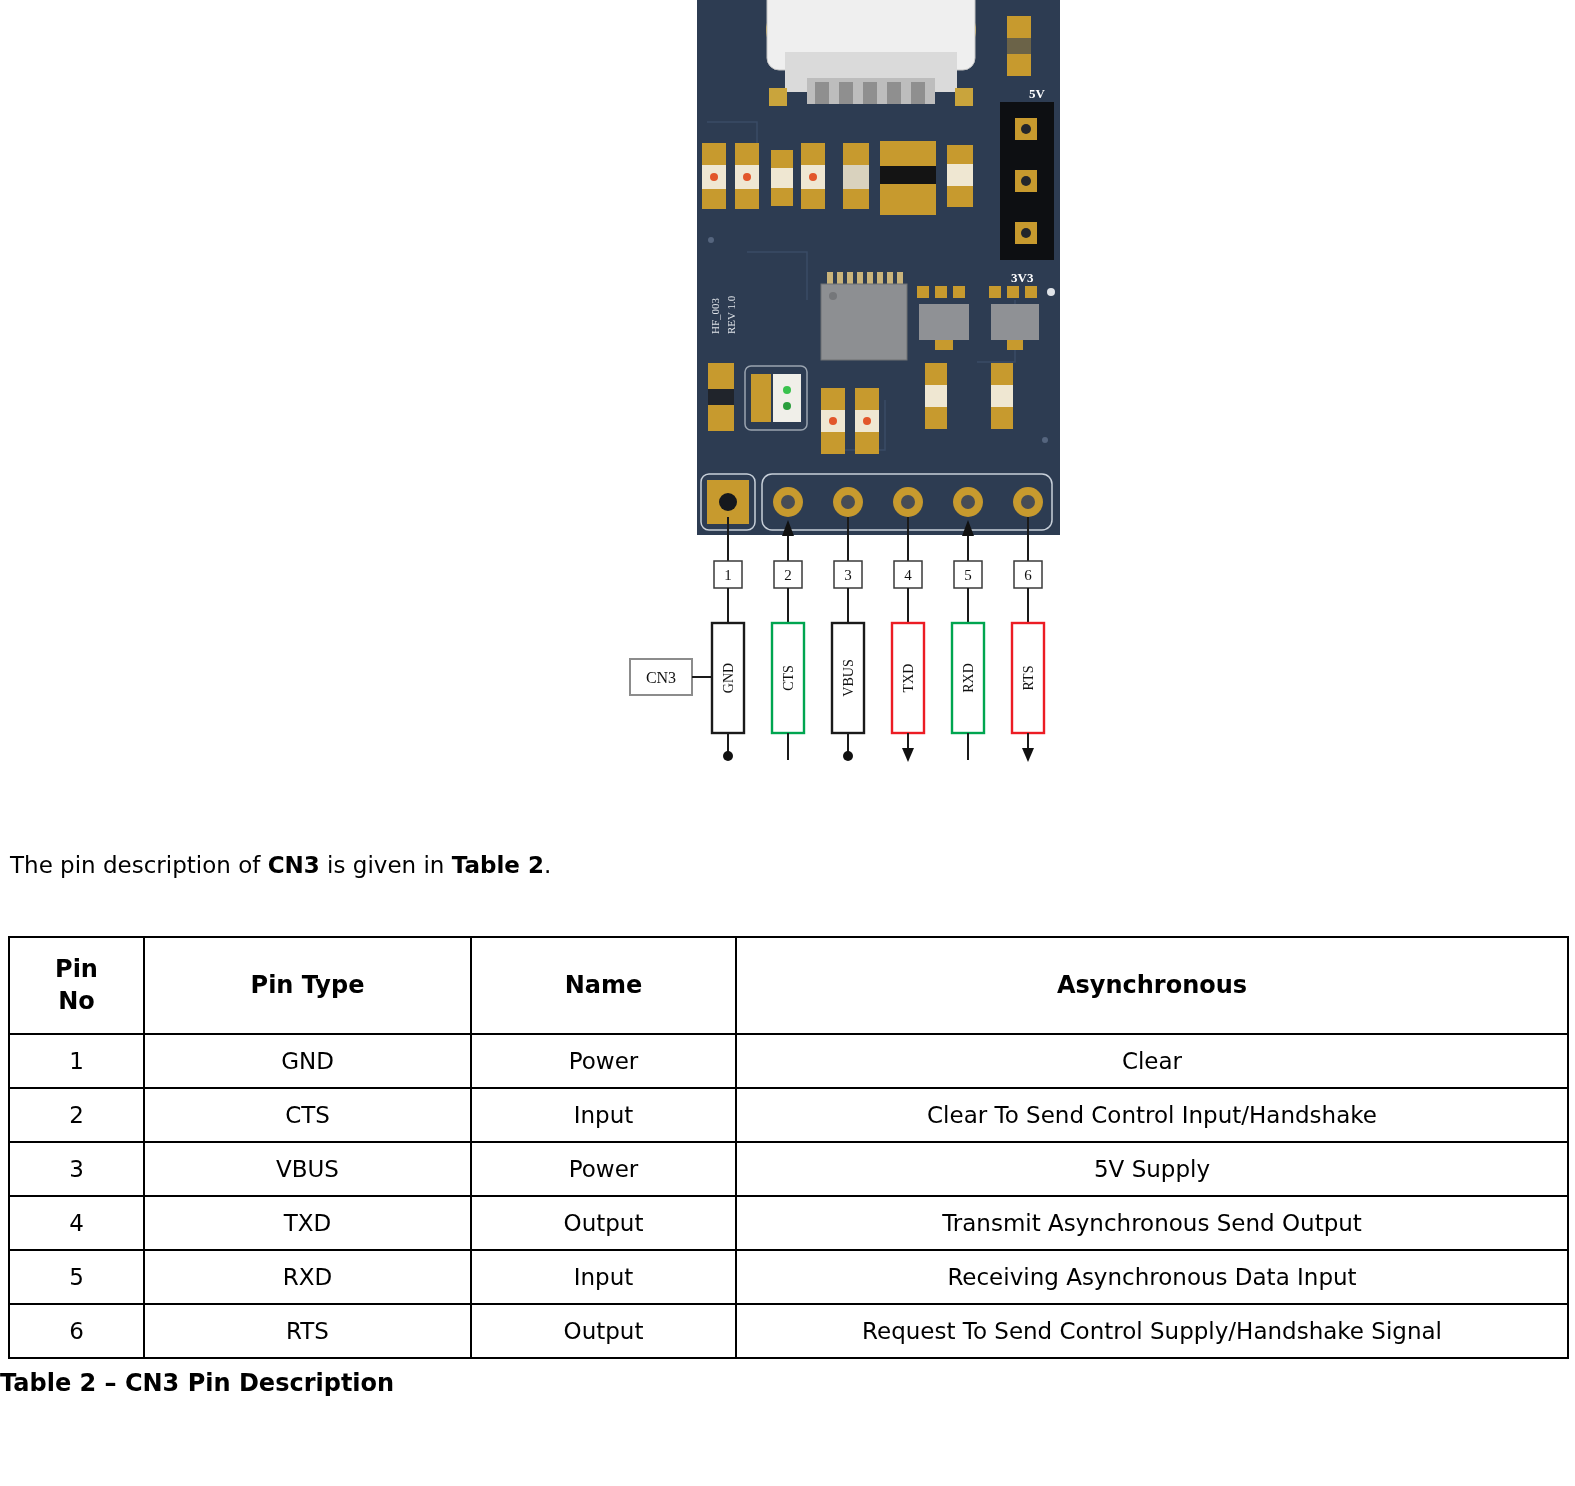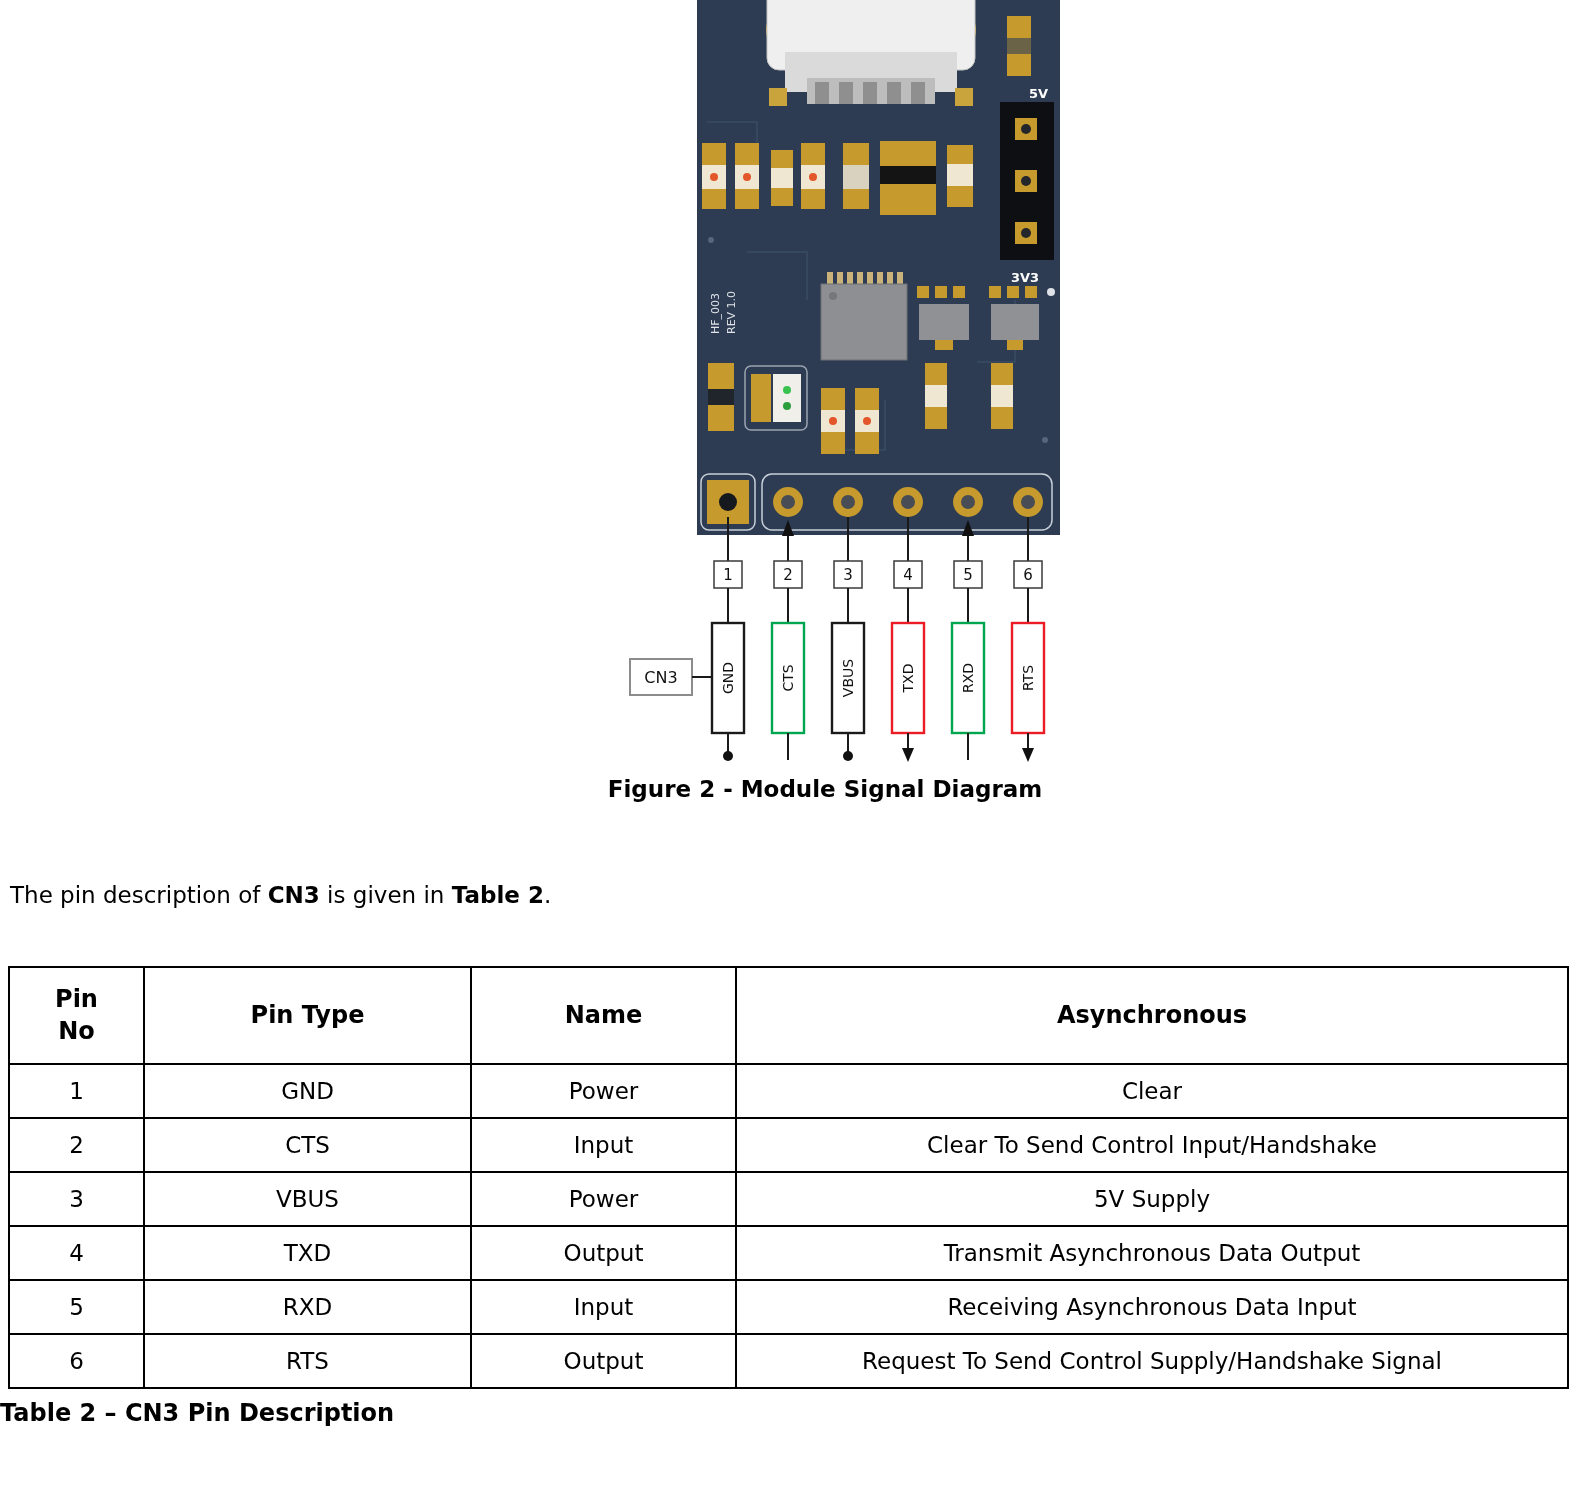--- a/index.html
+++ b/index.html
@@ -2,21 +2,21 @@
 <html><head>
 <meta charset="utf-8">
 <style>
   * { box-sizing: border-box; }
   html, body { margin: 0; padding: 0; background: #ffffff; }
   body {
     width: 1575px;
     font-family: "DejaVu Sans", "Liberation Sans", sans-serif;
     color: #000;
   }
-  .figure-wrap { width: 560px; margin: 0 0 0 545px; }
+  .figure-wrap { width: 560px; margin: 0 0 0 545px; font-family: Liberation Serif, serif; }
   svg { font-family: inherit; display: block; }
 
   .wire   { stroke: #1a1a1a; stroke-width: 2; fill: none; }
   .numbox { fill: #ffffff; stroke: #3a3a3a; stroke-width: 1.5; }
   .numtext{ font-size: 15px; text-anchor: middle; fill: #111; }
   .labelbox { fill: #ffffff; stroke-width: 2.4; stroke: #111; }
   .labeltext{ font-size: 14px; text-anchor: middle; fill: #111; }
   .dot    { fill: #111; }
   .arrow  { fill: #111; }
   .pcbtext { fill: #ffffff; font-size: 13px; font-weight: bold; }
@@ -265,21 +265,20 @@
       <rect x="469" y="561" width="28" height="27" class="numbox"></rect>
       <text x="483" y="580" class="numtext">6</text>
       <line x1="483" y1="588" x2="483" y2="623" class="wire"></line>
       <rect x="467" y="623" width="32" height="110" class="labelbox" style="stroke: rgb(236, 28, 36);"></rect>
       <text class="labeltext" transform="translate(488,678) rotate(-90)">RTS</text>
       <line x1="483" y1="733" x2="483" y2="748" class="wire"></line>
       <polygon points="483,762 477,748 489,748" class="arrow"></polygon>
     </g>
   </svg>
 
-  <div class="figure-caption">Figure 2 - Module Signal Diagram</div>
 </div>
 
 <p class="intro"><span>The pin description of </span><b>CN3</b><span> is given in </span><b>Table 2</b><span>.</span></p>
 
 <table class="pin-table">
   <colgroup>
     <col style="width:135px">
     <col style="width:327px">
     <col style="width:265px">
     <col style="width:832px">
@@ -308,21 +307,21 @@
     <tr>
       <td>3</td>
       <td>VBUS</td>
       <td>Power</td>
       <td>5V Supply</td>
     </tr>
     <tr>
       <td>4</td>
       <td>TXD</td>
       <td>Output</td>
-      <td>Transmit Asynchronous Data Output</td>
+      <td>Transmit Asynchronous Send Output</td>
     </tr>
     <tr>
       <td>5</td>
       <td>RXD</td>
       <td>Input</td>
       <td>Receiving Asynchronous Data Input</td>
     </tr>
     <tr>
       <td>6</td>
       <td>RTS</td>

